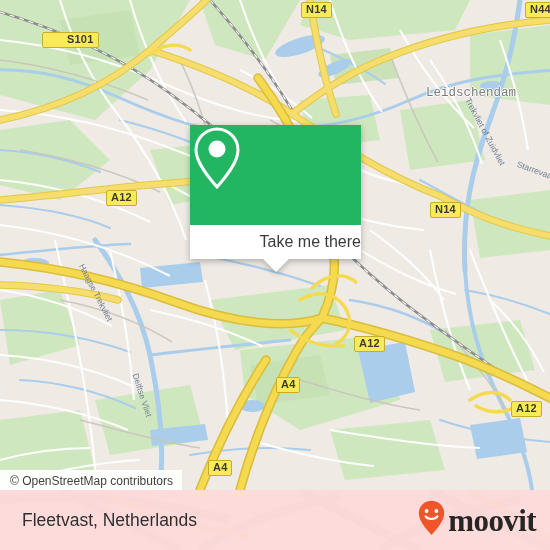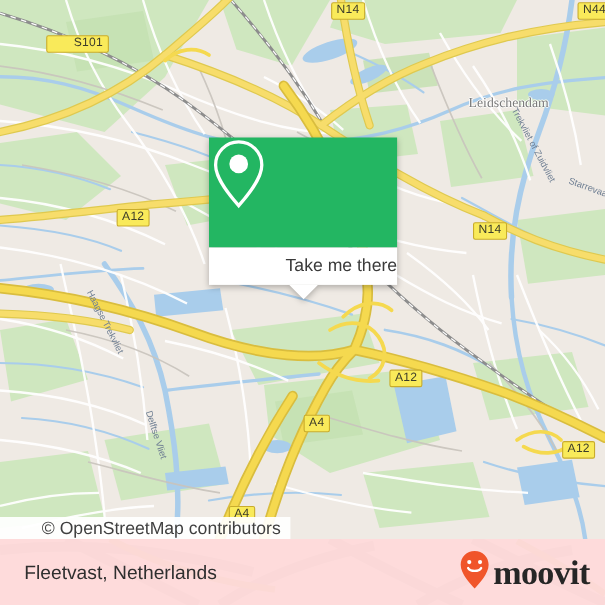--- a/index.html
+++ b/index.html
@@ -10,27 +10,27 @@
   }
   #app{position:relative;width:550px;height:550px;overflow:hidden;background:#fff;}
 
   
   .map{position:absolute;left:0;top:0;width:550px;height:490px;overflow:hidden;
        background:#efeae4;}
   .map svg{position:absolute;left:0;top:0;}
 
   
   .shield{position:absolute;background:#f9ea5a;border:1.4px solid #c9ac2c;
-    border-radius:2px;color:#3c3c2a;font-size:11px;font-weight:normal;
+    border-radius:2px;color:#3c3c2a;font-size:11px;font-weight:bold;
     letter-spacing:.2px;padding:1px 4px 2px 4px;line-height:11px;
     font-family:"Liberation Sans", sans-serif;white-space:nowrap;}
 
   
   .place{position:absolute;color:#7a7a7a;font-size:12.5px;white-space:nowrap;
-    font-family:Liberation Serif, serif;text-shadow:
+    font-family:Liberation Mono, monospace;text-shadow:
       1px 0 0 rgba(255,255,255,.85),-1px 0 0 rgba(255,255,255,.85),
       0 1px 0 rgba(255,255,255,.85),0 -1px 0 rgba(255,255,255,.85); padding-left: 28px;}
   .water-label{position:absolute;color:#6f7f93;font-size:8.5px;white-space:nowrap;
     font-family:"Liberation Sans", sans-serif;}
 
   
   .callout{position:absolute;left:190px;top:125px;width:171px;
     filter:drop-shadow(0 2px 3px rgba(0,0,0,.28));}
   .callout-head{height:100px;background:#23b662;display:flex;align-items:center;
     justify-content:center;}
@@ -39,22 +39,22 @@
   .callout-foot span{font-size:16px;color:#3a3a3a;
     font-family:"Liberation Sans", sans-serif;}
   .callout-tail{width:0;height:0;margin:0 auto;
     border-left:13px solid transparent;border-right:13px solid transparent;
     border-top:13px solid #ffffff;}
 
   
   .attrib{position:absolute;left:0;top:470px;height:21px;
     background:rgba(255,255,255,.93);display:flex;align-items:center;
     padding:0 9px 0 10px;}
-  .attrib span{font-size:16px;color:#3f3f3f;white-space:nowrap;
-    font-family:"Liberation Sans", sans-serif;margin-left:28px;}
+  .attrib span{font-size:12px;color:#3f3f3f;white-space:nowrap;
+    font-family:"Liberation Sans", sans-serif;}
 
   
   .footer{position:absolute;left:0;top:490px;width:550px;height:60px;
     background:#fca5a5;overflow:hidden;}
   .footer-map{position:absolute;left:0;top:-490px;width:550px;height:550px;
     opacity:.13;}
   .footer-veil{position:absolute;inset:0;background:rgba(255,255,255,.55);}
   .footer-title{position:absolute;left:22px;top:0;height:60px;display:flex;
     align-items:center;font-size:17.5px;color:#2f2f2f;
     font-family:"Liberation Sans", sans-serif;}

